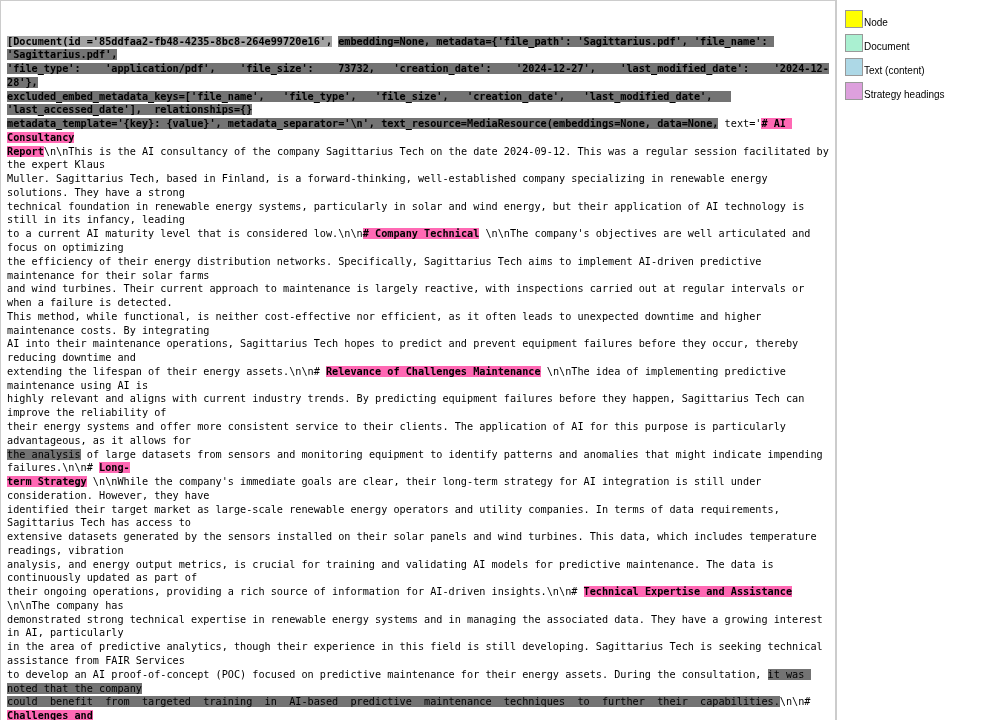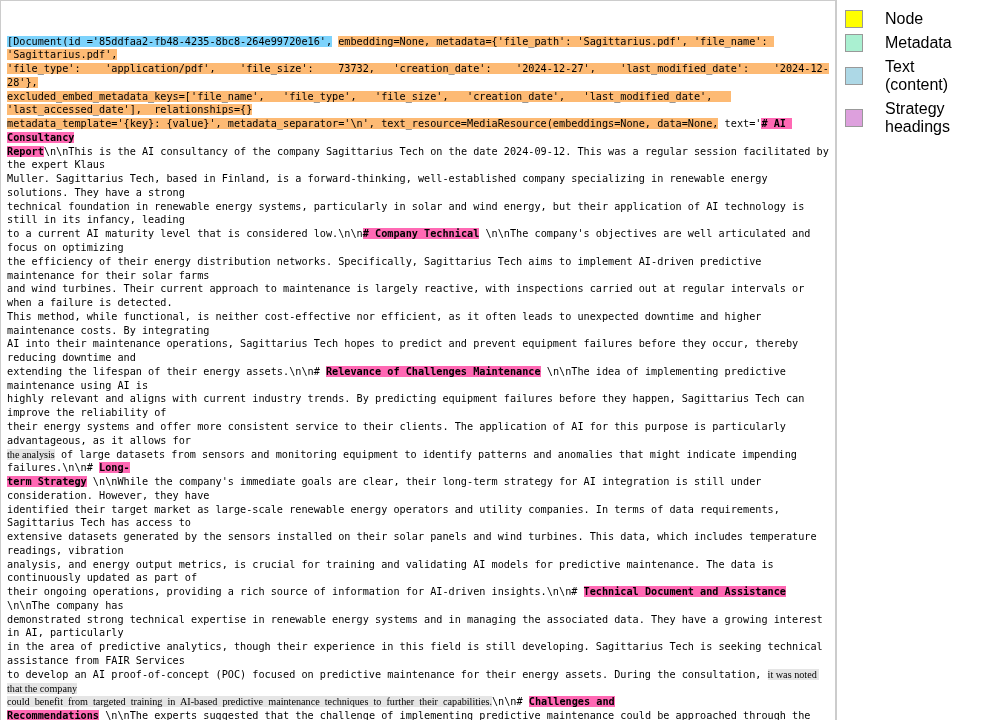--- a/index.html
+++ b/index.html
@@ -33,41 +33,41 @@
       min-width: 145px;
       padding: 10px 8px;
       background: #fff;
       border-left: 1px solid #ccc;
       display: flex;
       flex-direction: column;
       gap: 6px;
     }
     .legend-item {
       display: flex;
-      align-items: center;
-      gap: 22px;
-      font-size: 16px;
+      align-items: flex-end;
+      gap: 1px;
+      font-size: 10px;
       font-family: sans-serif;
     }
     .legend-box {
       width: 18px;
       height: 18px;
       border: 1px solid #999;
       flex-shrink: 0;
     }
     .hl-node { background: #ffff00; }
     .hl-metadata { background: #aaf0d1; }
     .hl-text { background: #add8e6; }
     .hl-assigned { background: #dda0dd; }
 
     
-    span.node { background: #7dd3fc; }
-    span.meta { background: #fdba74; }
+    span.node { background: #a3a3a3; font-weight: bold; }
+    span.meta { background: #737373; font-weight: bold; }
     span.assigned { background: #ff69b4; font-weight: bold; }
-    span.pink-bg { background: #e5e5e5; font-family: Liberation Serif, serif; }
+    span.pink-bg { background: #737373; }
 
     .text-block {
       padding: 2px;
     }
   </style>
 </head>
 <body>
 
 <div class="container">
   <div class="main-content">
@@ -84,21 +84,21 @@
 This method, while functional, is neither cost-effective nor efficient, as it often leads to unexpected downtime and higher maintenance costs. By integrating
 AI into their maintenance operations, Sagittarius Tech hopes to predict and prevent equipment failures before they occur, thereby reducing downtime and
 extending the lifespan of their energy assets.\n\n# <span class="assigned">Relevance of Challenges Maintenance</span> \n\nThe idea of implementing predictive maintenance using AI is
 highly relevant and aligns with current industry trends. By predicting equipment failures before they happen, Sagittarius Tech can improve the reliability of
 their energy systems and offer more consistent service to their clients. The application of AI for this purpose is particularly advantageous, as it allows for
 <span class="pink-bg">the analysis</span> of large datasets from sensors and monitoring equipment to identify patterns and anomalies that might indicate impending failures.\n\n# <span class="assigned">Long-
 term Strategy</span> \n\nWhile the company's immediate goals are clear, their long-term strategy for AI integration is still under consideration. However, they have
 identified their target market as large-scale renewable energy operators and utility companies. In terms of data requirements, Sagittarius Tech has access to
 extensive datasets generated by the sensors installed on their solar panels and wind turbines. This data, which includes temperature readings, vibration
 analysis, and energy output metrics, is crucial for training and validating AI models for predictive maintenance. The data is continuously updated as part of
-their ongoing operations, providing a rich source of information for AI-driven insights.\n\n# <span class="assigned">Technical Document and Assistance</span> \n\nThe company has
+their ongoing operations, providing a rich source of information for AI-driven insights.\n\n# <span class="assigned">Technical Expertise and Assistance</span> \n\nThe company has
 demonstrated strong technical expertise in renewable energy systems and in managing the associated data. They have a growing interest in AI, particularly
 in the area of predictive analytics, though their experience in this field is still developing. Sagittarius Tech is seeking technical assistance from FAIR Services
 to develop an AI proof-of-concept (POC) focused on predictive maintenance for their energy assets. During the consultation, <span class="pink-bg">it was noted that the company
 could  benefit  from  targeted  training  in  AI-based  predictive  maintenance  techniques  to  further  their  capabilities.</span>\n\n# <span class="assigned">Challenges and
 Recommendations</span> \n\nThe experts suggested that the challenge of implementing predictive maintenance could be approached through the use of machine
 learning models that are specifically designed to handle time-series data. Models such as LSTM (Long Short-Term Memory) networks, which are particularly
 effective in analyzing sequential data, can be applied to the sensor data collected by Sagittarius Tech. These models are capable of learning patterns over
 time and can provide early warnings of potential equipment failures. However, the experts noted that these models require a significant amount of data for
 training, so it may be beneficial to begin with a smaller pilot project before scaling up.\n\nThe experts further recommended exploring the integration of AI-
 driven predictive maintenance tools with the company's existing monitoring systems. This integration can be achieved through the...', mimetype=None,
@@ -112,21 +112,21 @@
 the AI system can be effectively integrated into the company's operations without disrupting existing processes.', mimetype=None, path=None, url=None),
 image_resource=None, audio_resource=None, video_resource=None, text_template='{metadata_str}\n\n{content}')]</div>
   </div>
   <div class="legend">
     <div class="legend-item">
       <div class="legend-box hl-node"></div>
       <span>Node</span>
     </div>
     <div class="legend-item">
       <div class="legend-box hl-metadata"></div>
-      <span>Metadata</span>
+      <span>Document</span>
     </div>
     <div class="legend-item">
       <div class="legend-box hl-text"></div>
       <span>Text (content)</span>
     </div>
     <div class="legend-item">
       <div class="legend-box hl-assigned"></div>
       <span>Strategy headings</span>
     </div>
   </div>

